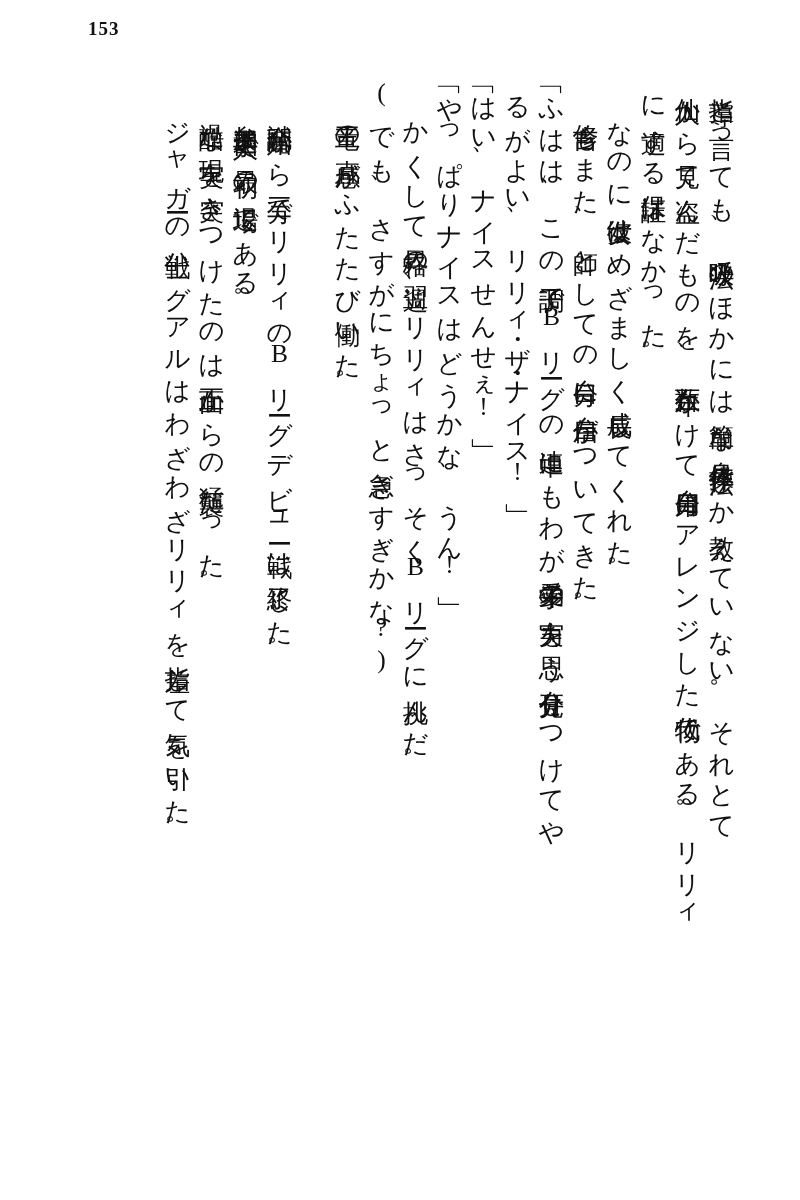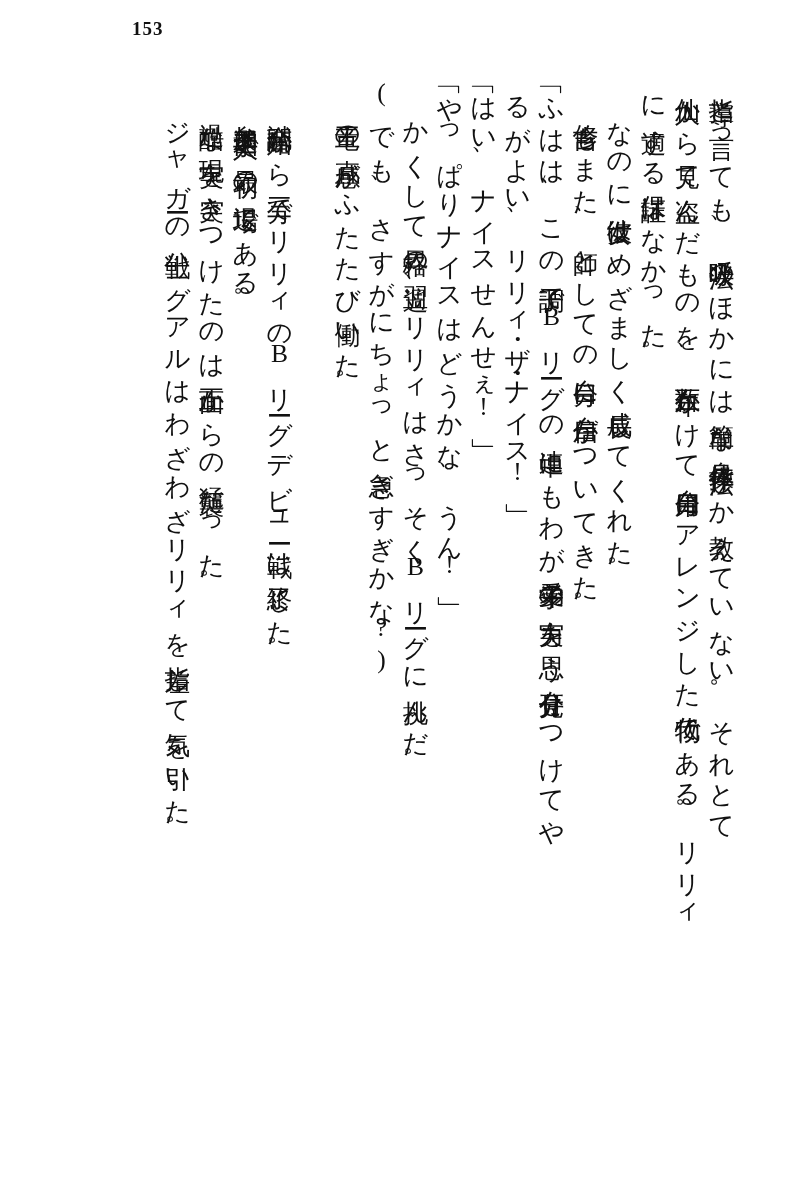--- a/index.html
+++ b/index.html
@@ -23,21 +23,20 @@
   }
   #page-number {
     position: absolute;
     top: 18px;
     left: 88px;
     font-family: "Liberation Serif", "DejaVu Serif", serif;
     font-size: 19px;
     font-weight: 700;
     letter-spacing: 1px;
     color: #111111;
-    margin-left: 44px;
   }
   #text-body {
     position: absolute;
     top: 78px;
     left: 44px;
     width: 690px;
     height: 1060px;
     display: flex;
     flex-direction: row-reverse;
     justify-content: flex-start;

